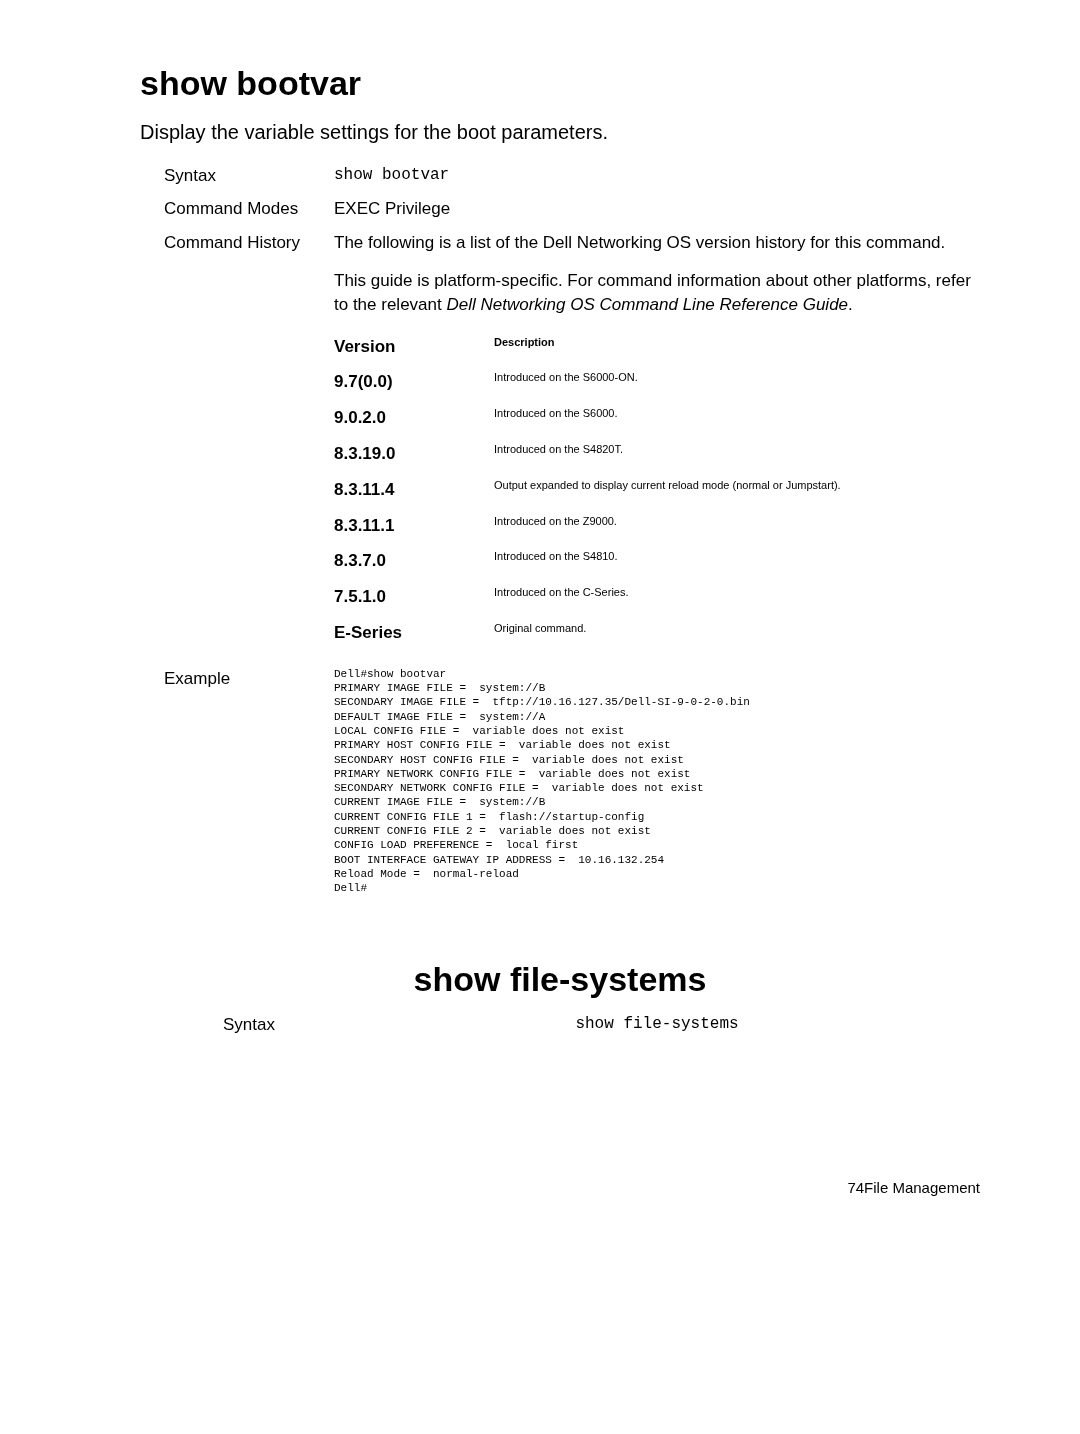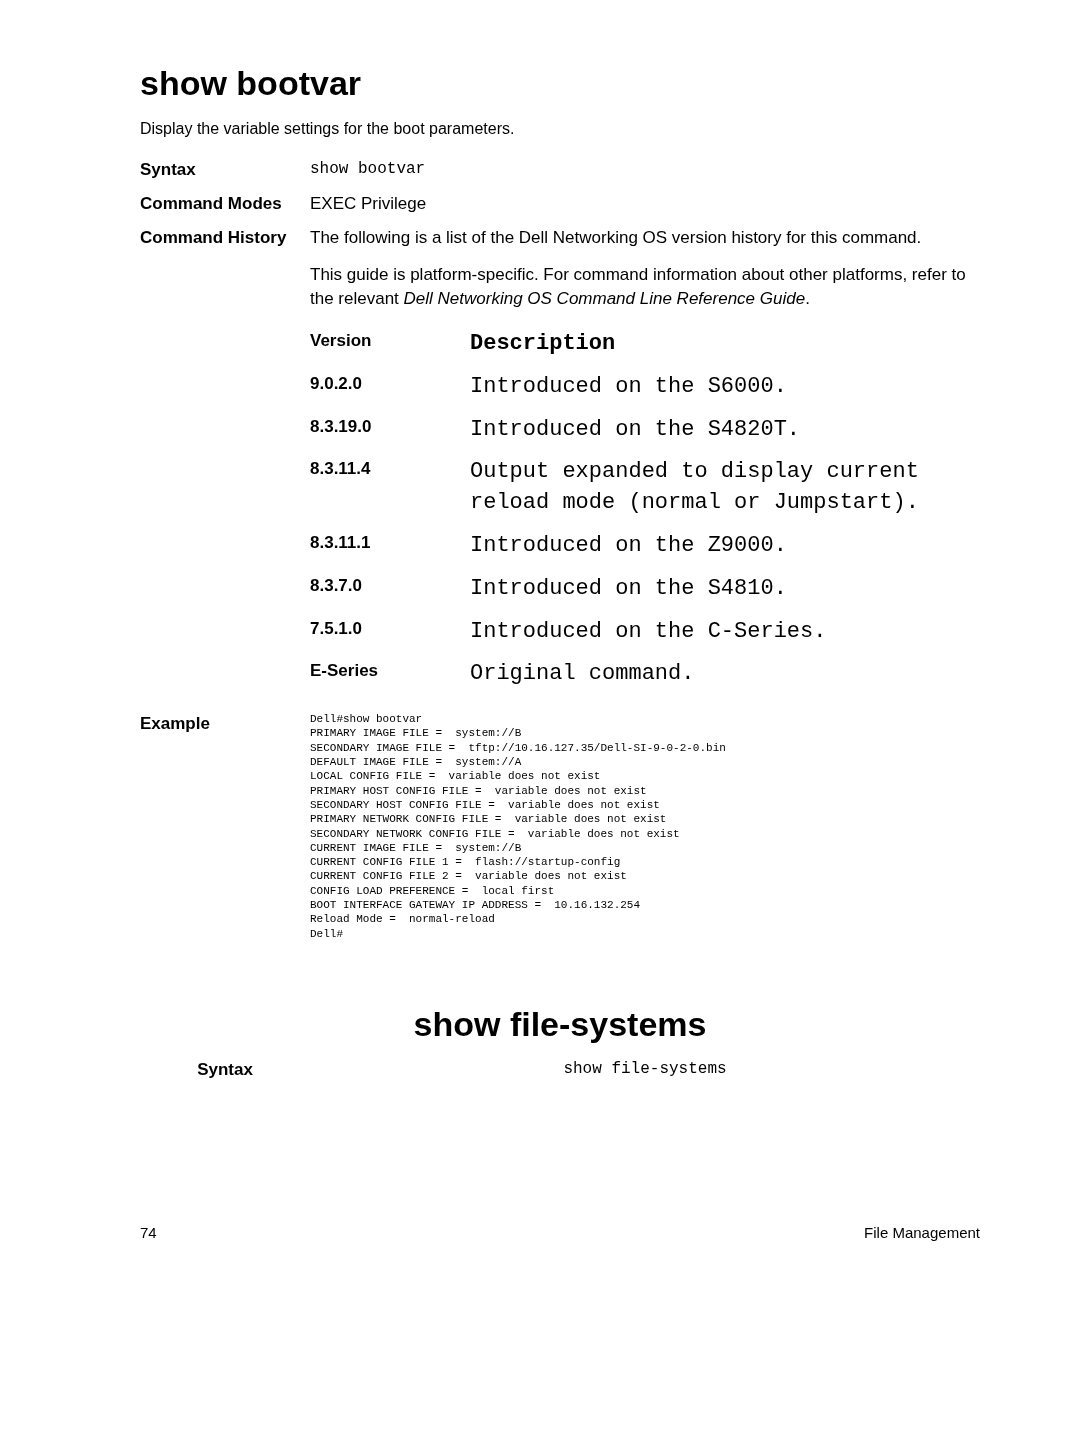--- a/index.html
+++ b/index.html
@@ -10,33 +10,34 @@
     padding: 60px 100px 40px 140px;
     font-size: 17px;
     line-height: 1.4;
   }
   h1 {
     font-size: 34px;
     font-weight: bold;
     margin-bottom: 10px;
   }
   .subtitle {
-    font-size: 16px;
+    font-size: 20px;
     margin-bottom: 18px;
   }
   .row {
     display: flex;
     margin-bottom: 10px;
     align-items: flex-start;
   }
   .label-col {
     width: 170px;
     flex-shrink: 0;
-    font-weight: bold;
+    font-weight: normal;
     font-size: 17px;
+    margin-left: 24px;
   }
   .value-col {
     flex: 1;
     font-size: 17px;
   }
   .mono {
     font-family: "Courier New", Courier, monospace;
     font-size: 16px;
   }
   .italic {
@@ -52,40 +53,39 @@
     align-items: flex-start;
   }
   .vcol1 {
     width: 160px;
     flex-shrink: 0;
     font-weight: bold;
     font-size: 17px;
   }
   .vcol2 {
     flex: 1;
-    font-size: 22px;
-    font-family: Liberation Mono, monospace;
+    font-size: 11px;
   }
   .vcol2.header {
     font-weight: bold;
   }
   .example-block {
     font-family: "Courier New", Courier, monospace;
     font-size: 11px;
     white-space: pre;
     line-height: 1.3;
   }
   .section2 {
     margin-top: 60px;
     text-align: center;
   }
   .footer {
     margin-top: 140px;
     display: flex;
-    justify-content: space-between;
+    justify-content: flex-end;
     font-size: 15px;
   }
   .note-para {
     margin-bottom: 14px;
   }
 </style>
 </head>
 <body>
 
 <h1>show bootvar</h1>
@@ -106,20 +106,24 @@
   <div class="value-col">
     <p class="note-para">The following is a list of the Dell Networking OS version history for this command.</p>
     <p class="note-para">
       <span>This guide is platform-specific. For command information about other platforms, refer to the relevant </span><span class="italic">Dell Networking OS Command Line Reference Guide</span><span>.</span>
     </p>
 
     <div class="version-table">
       <div class="vrow">
         <div class="vcol1">Version</div>
         <div class="vcol2 header">Description</div>
+      </div>
+      <div class="vrow">
+        <div class="vcol1">9.7(0.0)</div>
+        <div class="vcol2">Introduced on the S6000-ON.</div>
       </div>
       <div class="vrow">
         <div class="vcol1">9.0.2.0</div>
         <div class="vcol2">Introduced on the S6000.</div>
       </div>
       <div class="vrow">
         <div class="vcol1">8.3.19.0</div>
         <div class="vcol2">Introduced on the S4820T.</div>
       </div>
       <div class="vrow">

